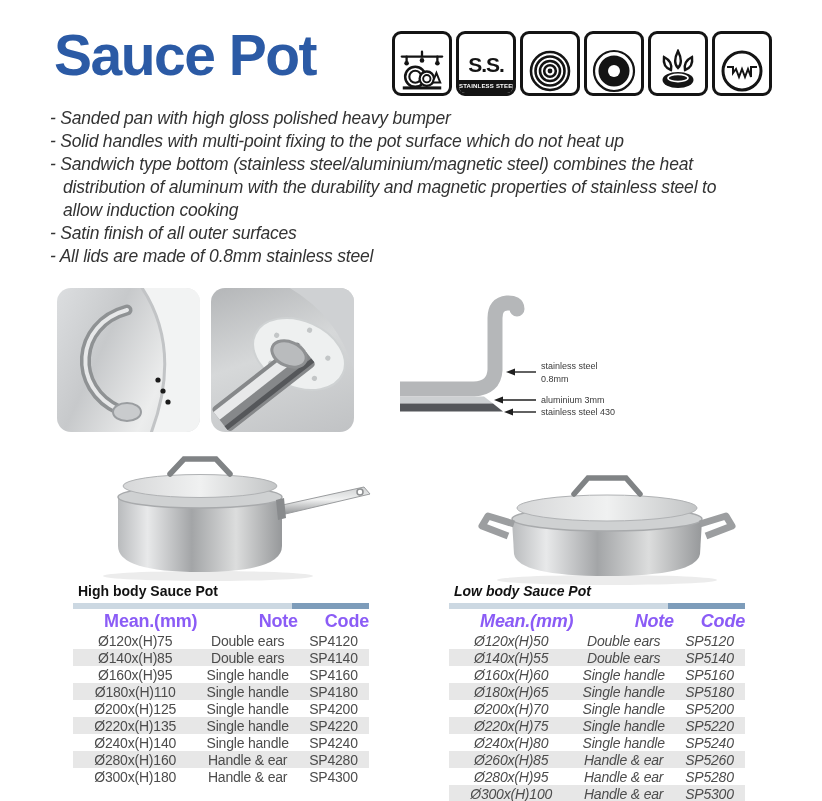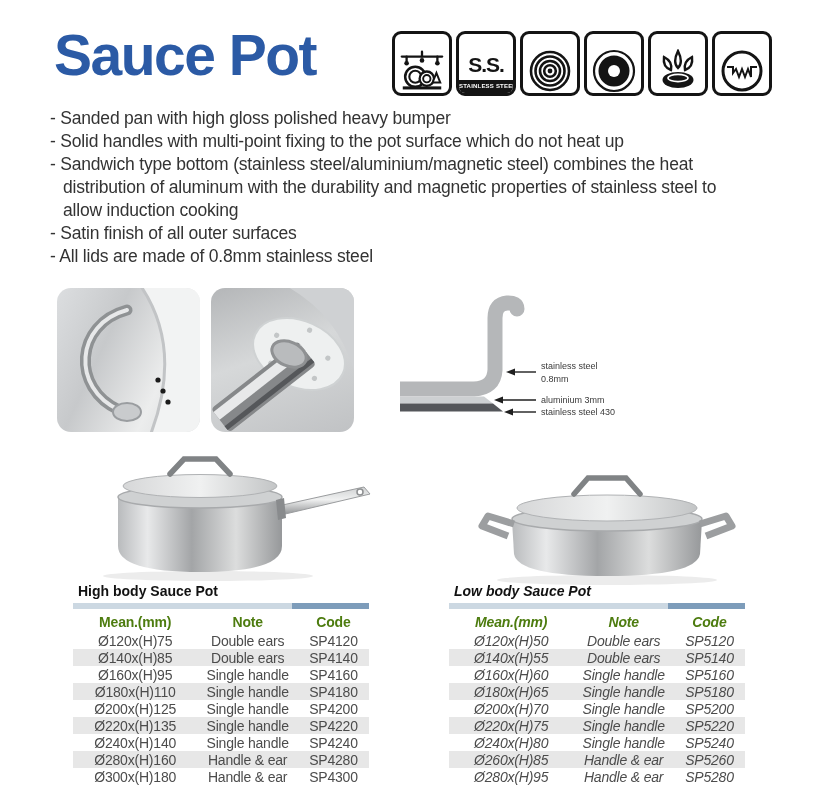--- a/index.html
+++ b/index.html
@@ -28,21 +28,21 @@
     font-size:7px; font-weight:bold; line-height:13px; height:13px;
     letter-spacing:0.2px; white-space:nowrap;
   }
 
   
   .features {
     position:absolute; left:50px; top:107px; width:692px;
     list-style:none; font-size:17.5px; line-height:23px;
     letter-spacing:-0.2px; color:#333;
   }
-  .features li { padding-left:13px; text-indent:-13px; }
+  .features li { padding-left:13px; text-indent:-13px;font-style:italic; }
 
   
   .photo { position:absolute; border-radius:14px; overflow:hidden; }
   .photo-1 { left:57px;  top:288px; width:143px; height:144px;
              background:linear-gradient(115deg,#dcdee0 0%,#c7c9cb 35%,#eceded 70%,#d5d7d9 100%); }
   .photo-2 { left:211px; top:288px; width:143px; height:144px;
              background:linear-gradient(160deg,#b4b6b8 0%,#d6d8d9 45%,#c0c2c4 100%); }
 
   
   .diagram { position:absolute; left:400px; top:288px; width:290px; height:150px; }
@@ -57,21 +57,21 @@
   .spec.left  { left:73px; }
   .spec.right { left:449px;font-style:italic; }
   .spec-title { font-size:14px; font-weight:bold; color:#111; padding-left:5px; margin-bottom:4px; }
   .spec-bar {
     height:6px; width:100%;
     background:linear-gradient(90deg,#ccd8e2 0%,#ccd8e2 74%,#7d9cba 74%,#7d9cba 100%);
     margin-bottom:2px;
   }
   table.spec-table { width:100%; border-collapse:collapse; table-layout:fixed; }
   .spec-table th {
-    font-size:14px; font-weight:bold; color:#4d7c0f; text-align:center;
+    font-size:18px; font-weight:bold; color:#8b5cf6; text-align:right;
     height:21px; vertical-align:middle; letter-spacing:-0.2px;
   }
   .spec-table td {
     font-size:14px; color:#4c4c4c; text-align:center;
     height:17px; vertical-align:middle; letter-spacing:-0.2px;
   }
   .spec-table tbody tr:nth-child(even) { background:#e7e7e7; }
   .col-mean { width:42%; } .col-note { width:34%; } .col-code { width:24%; }
 </style>
 </head>
@@ -385,15 +385,20 @@
         <tr>
           <td>Ø260x(H)85</td>
           <td>Handle &amp; ear</td>
           <td>SP5260</td>
         </tr>
         <tr>
           <td>Ø280x(H)95</td>
           <td>Handle &amp; ear</td>
           <td>SP5280</td>
         </tr>
+        <tr>
+          <td>Ø300x(H)100</td>
+          <td>Handle &amp; ear</td>
+          <td>SP5300</td>
+        </tr>
       </tbody>
   </table>
 </div>
 
 </body></html>

